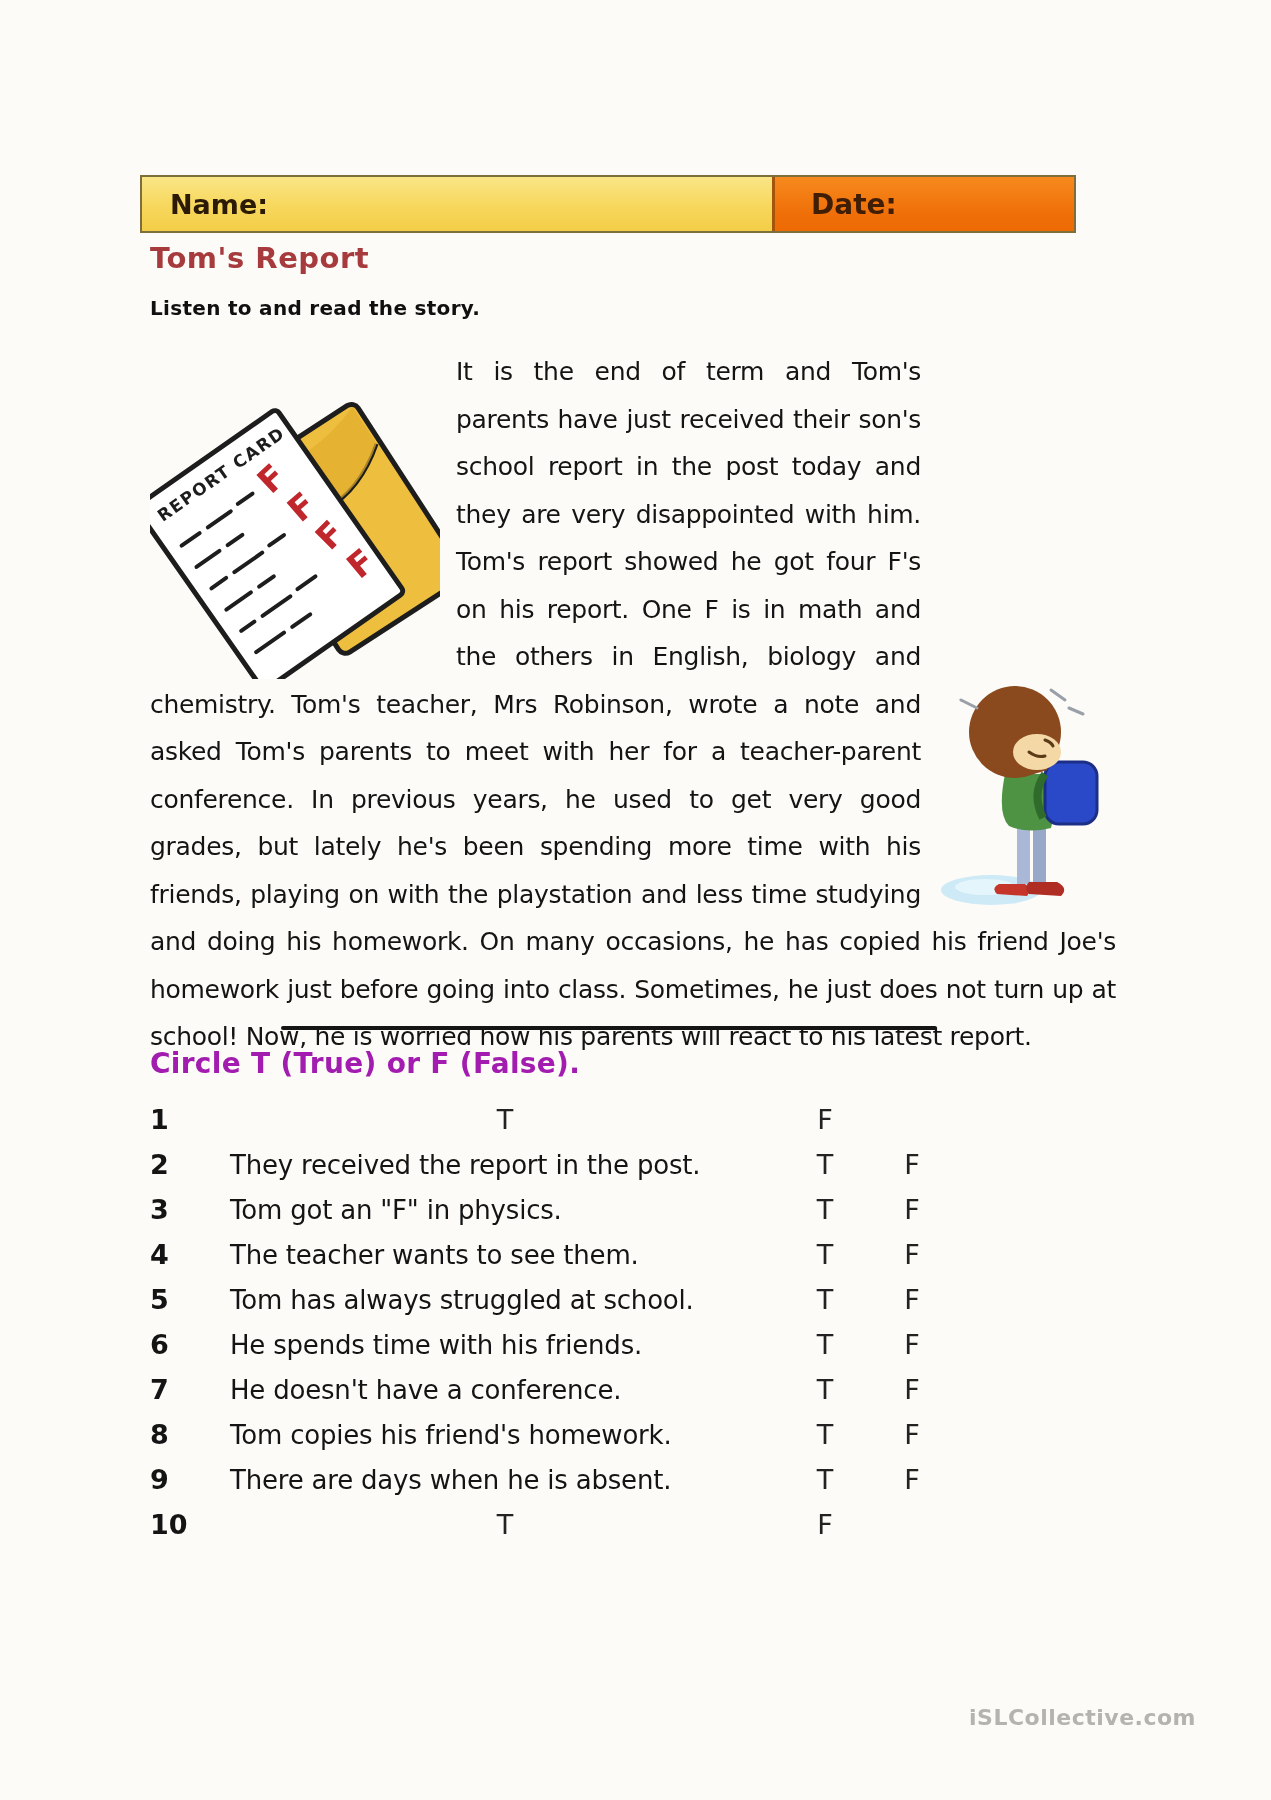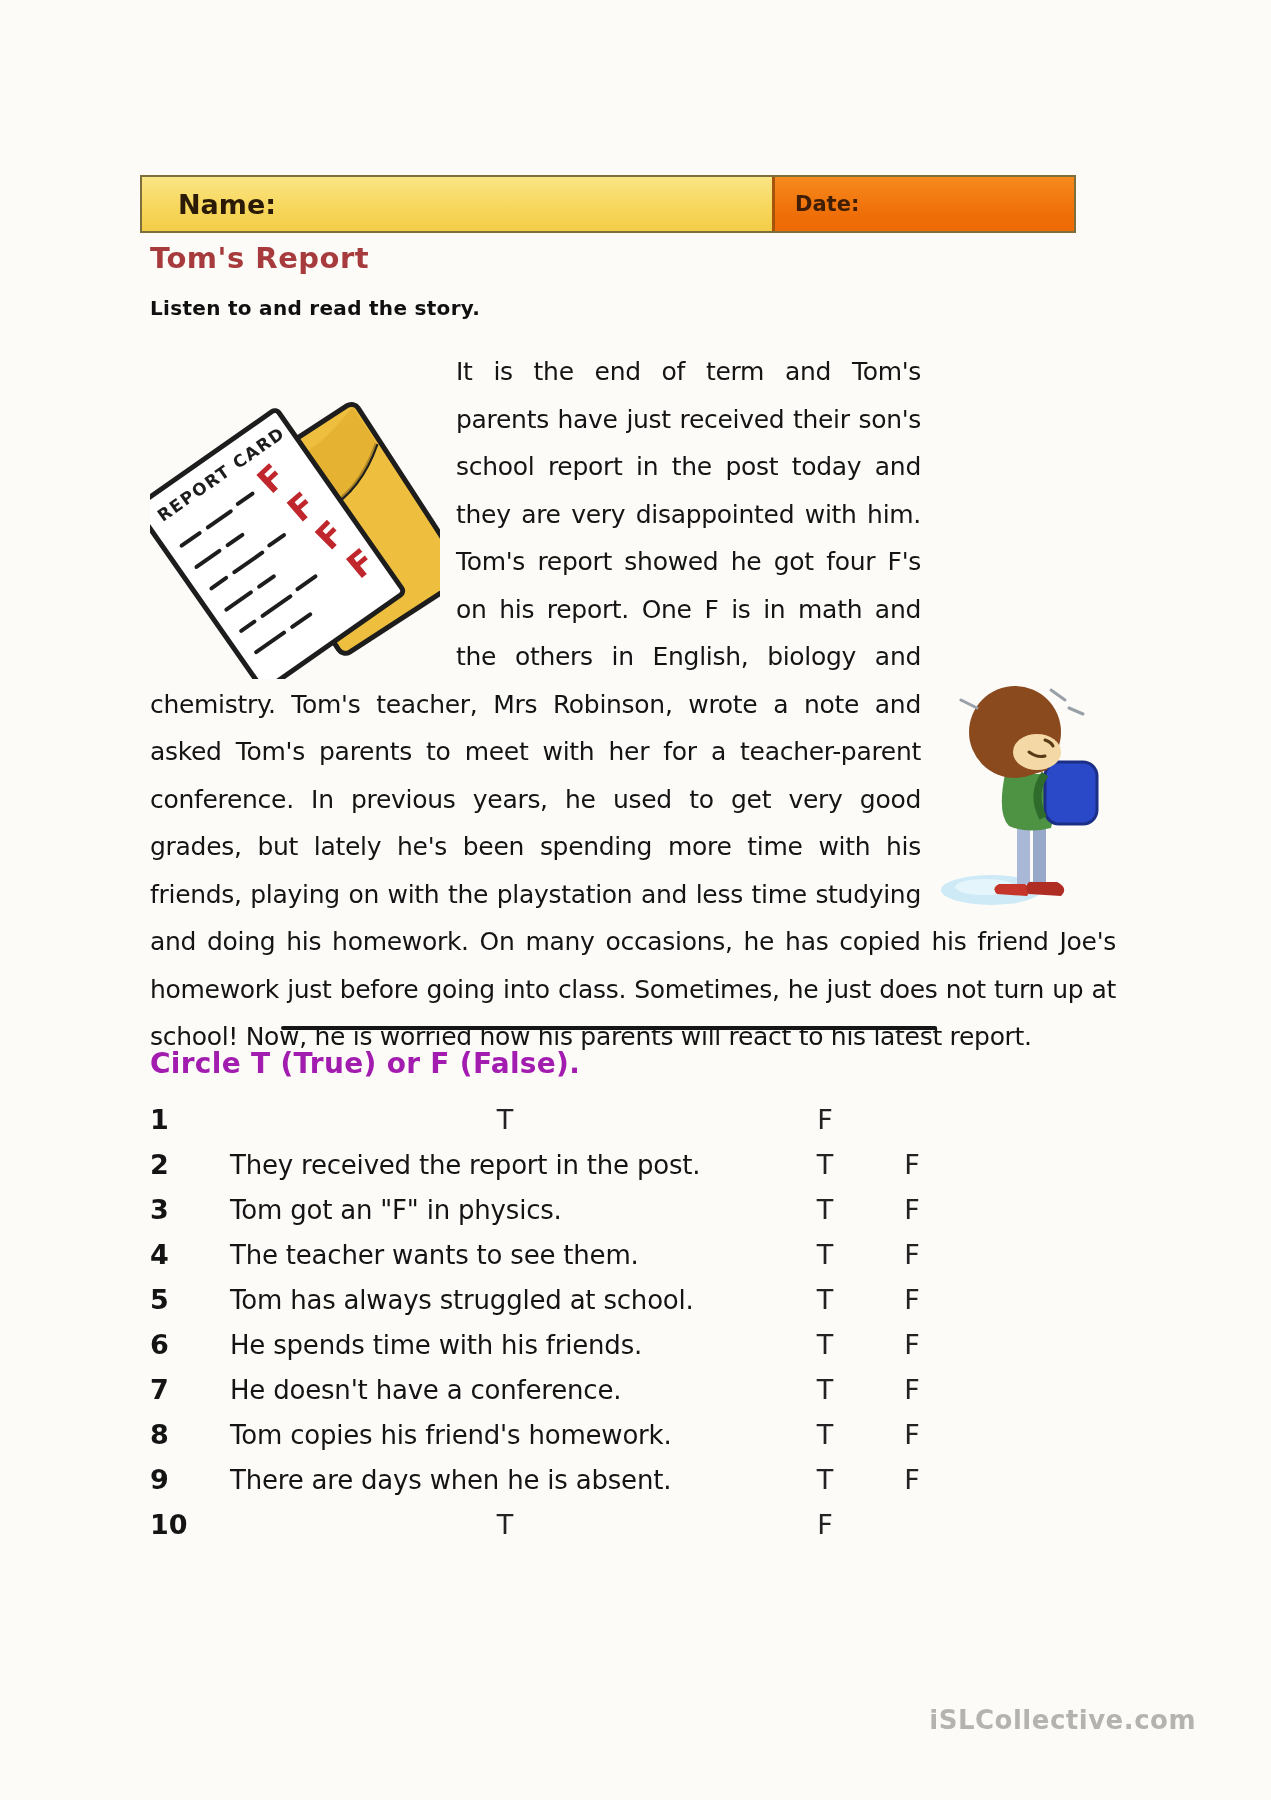--- a/index.html
+++ b/index.html
@@ -12,29 +12,29 @@
   .page{position:absolute;inset:0;}
 
   
   .header-bar{
     position:absolute;left:140px;top:175px;width:936px;height:58px;
     box-sizing:border-box;border:2px solid #7c6f3b;display:flex;
   }
   .name-cell{
     width:630px;box-sizing:border-box;
     background:linear-gradient(180deg,#fae586 0%,#f7d75c 55%,#f3cd47 100%);
-    display:flex;align-items:center;padding-left:36px;
+    display:flex;align-items:center;padding-left:28px;
     font-size:27px;font-weight:bold;color:#2a1a06;
   }
   .date-cell{
     flex:1;box-sizing:border-box;
     background:linear-gradient(180deg,#f68a1e 0%,#ef6e07 70%,#ee6a05 100%);
     border-left:3px solid #a5540c;
-    display:flex;align-items:center;padding-left:20px;
-    font-size:21px;font-weight:bold;color:#401d05;
+    display:flex;align-items:center;padding-left:36px;
+    font-size:28px;font-weight:bold;color:#401d05;
   }
 
   .doc-title{
     position:absolute;left:150px;top:241px;
     font-size:29px;font-weight:bold;color:#a63a3c;letter-spacing:.5px;
   }
   .listen-line{
     position:absolute;left:150px;top:296px;
     font-size:20px;font-weight:bold;color:#101010;letter-spacing:.3px;
   }
@@ -69,21 +69,21 @@
   .q-row{
     display:grid;grid-template-columns:80px 550px 90px 84px;
     height:45px;align-items:center;
   }
   .q-num{font-size:27px;font-weight:bold;color:#141414;}
   .q-text{font-size:26px;color:#141414;letter-spacing:-0.2px;}
   .q-t,.q-f{font-size:27px;color:#222;text-align:center;cursor:pointer;}
 
   .watermark{
     position:absolute;right:75px;top:1705px;
-    font-size:26px;font-weight:bold;color:#b5b3af;letter-spacing:.5px;
+    font-size:22px;font-weight:bold;color:#b5b3af;letter-spacing:.5px;
   }
 </style>
 </head>
 <body>
 
 <div class="page">
 
   <div class="header-bar">
     <div class="name-cell">
       <span>Name:</span>

